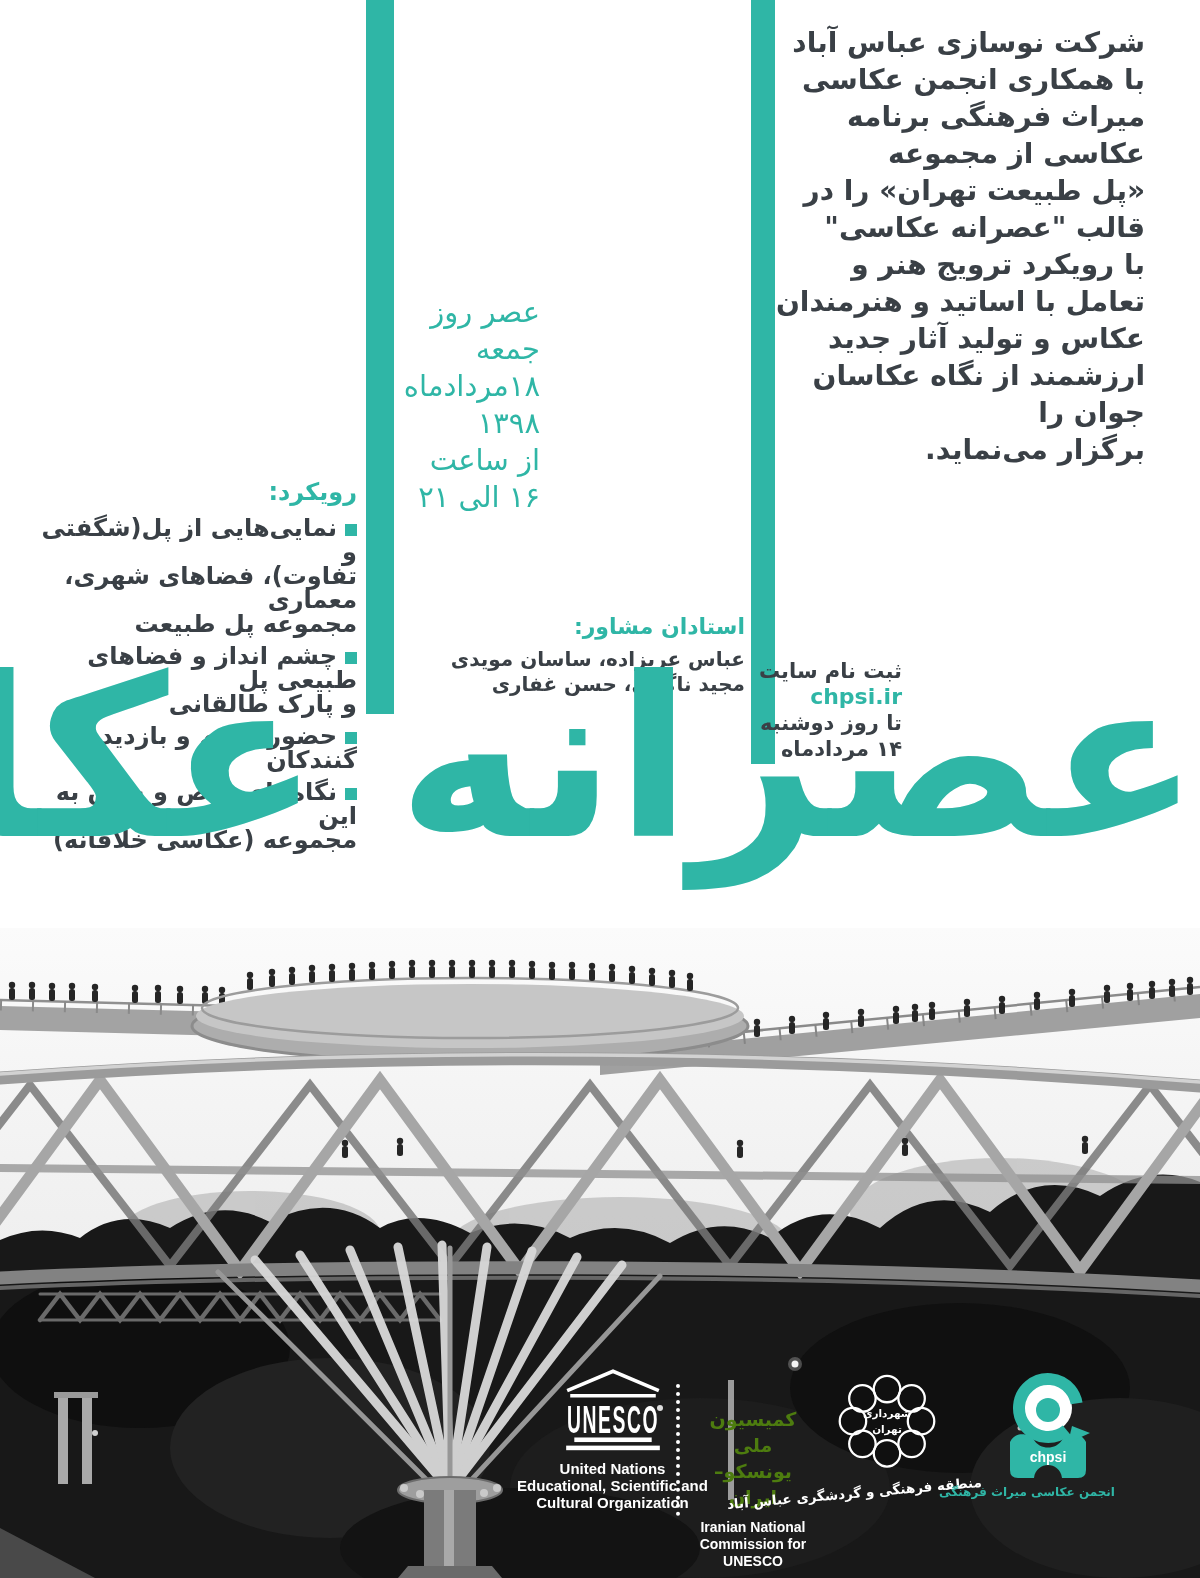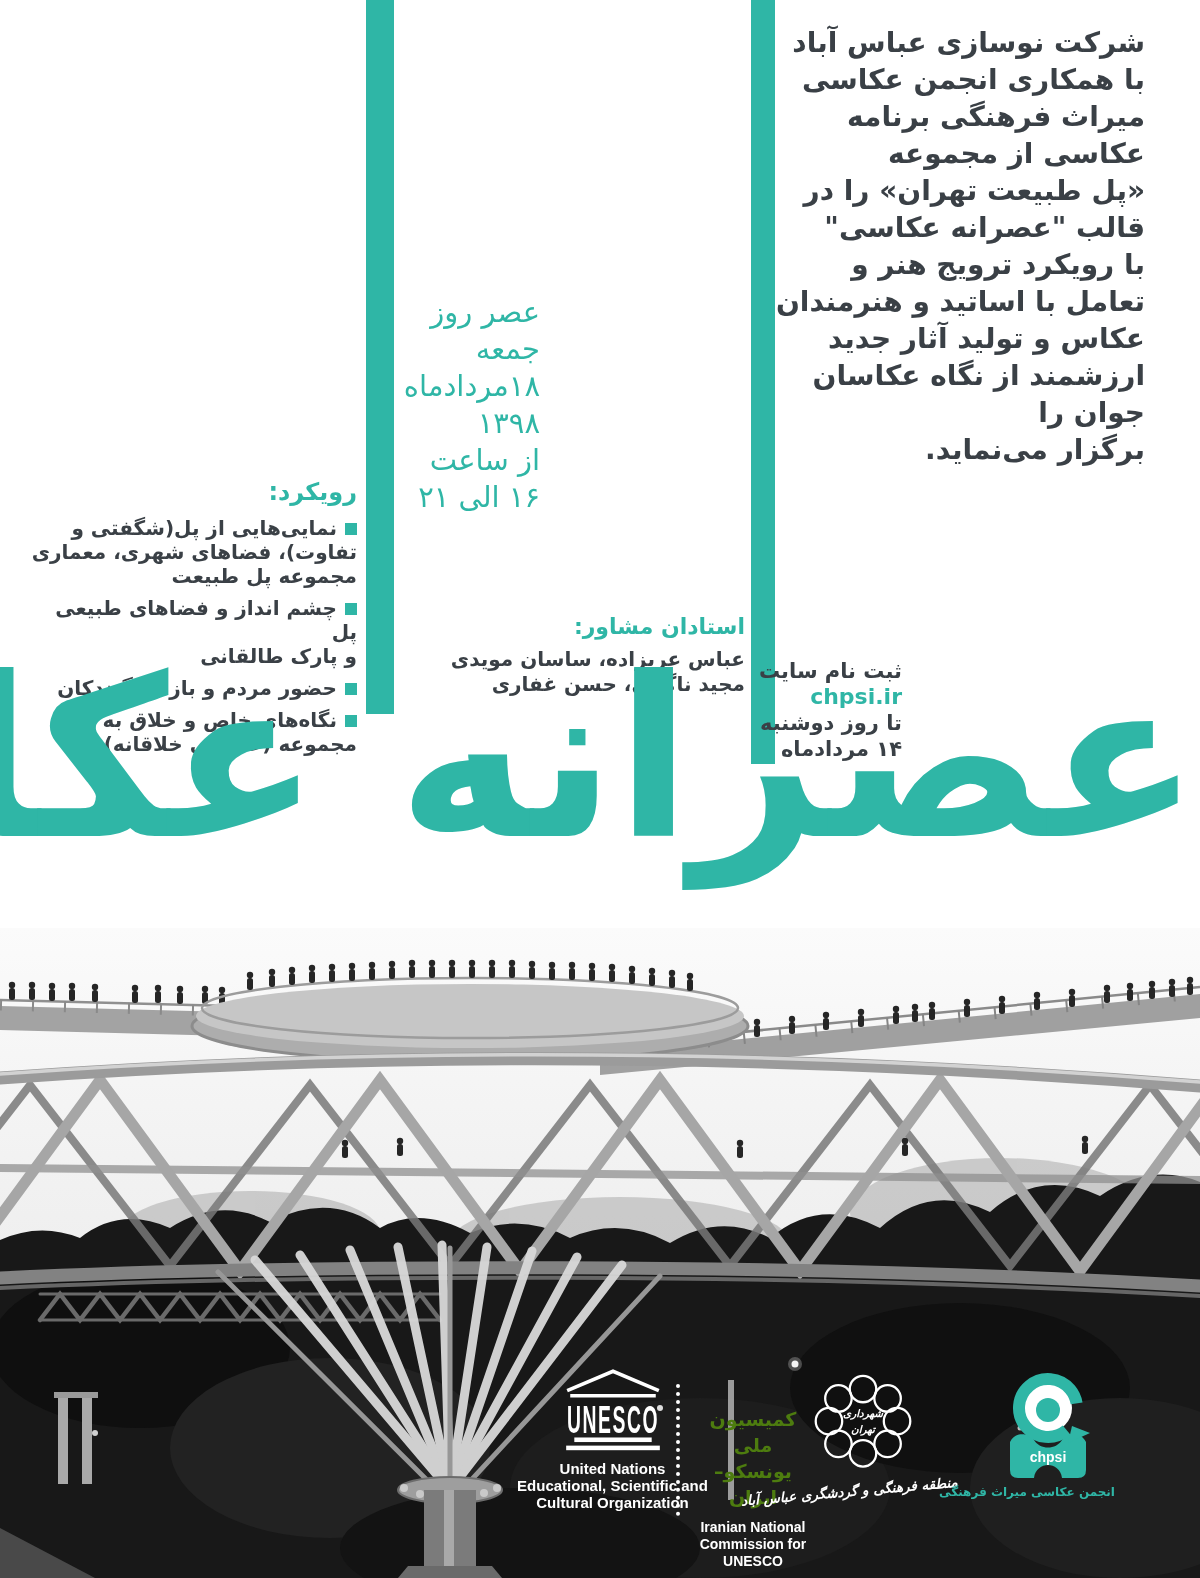--- a/index.html
+++ b/index.html
@@ -20,21 +20,21 @@
   .schedule{
     position:absolute;top:294px;right:660px;
     direction:rtl;text-align:right;
     color:#2fb6a6;font-size:29px;font-weight:normal;line-height:37px;
   }
   .approach{
     position:absolute;top:478px;right:843px;width:330px;
     direction:rtl;text-align:right;
   }
   .approach .heading{color:#2fb6a6;font-size:24px;font-weight:bold;margin-bottom:10px;}
-  .approach .item{color:#3a4046;font-size:20px;font-weight:bold;line-height:24px;margin-bottom:8px;}
+  .approach .item{color:#3a4046;font-size:24px;font-weight:bold;line-height:24px;margin-bottom:8px;}
   .approach .sq{display:inline-block;width:12px;height:12px;background:#2fb6a6;margin-left:8px;}
   .advisors{
     position:absolute;top:614px;right:455px;width:300px;
     direction:rtl;text-align:right;
   }
   .advisors .heading{color:#2fb6a6;font-size:22px;font-weight:bold;margin-bottom:8px;}
   .advisors .name-line{color:#3a4046;font-size:20px;font-weight:bold;line-height:25px;}
   .registration{
     position:absolute;top:658px;right:298px;width:220px;
     direction:rtl;text-align:right;
@@ -50,21 +50,21 @@
   .photo svg{display:block;}
 
   .footer-block{position:absolute;text-align:center;z-index:3;}
   .unesco-block{left:480px;top:1368px;width:265px;}
   .unesco-block svg{display:block;margin:0 auto 6px auto;}
   .unesco-en{color:#fff;font-size:15px;font-weight:bold;line-height:17px;font-family:"Liberation Sans",sans-serif;}
   .dotted-sep{position:absolute;left:676px;top:1384px;height:132px;width:0;border-left:4px dotted #ffffff;z-index:3;}
   .commission-block{left:688px;top:1406px;width:130px;}
   .commission-fa{color:#4d7c0f;font-size:19px;font-weight:bold;line-height:26px;direction:rtl;}
   .commission-en{color:#fff;font-size:14px;font-weight:bold;line-height:17px;margin-top:9px;font-family:"Liberation Sans",sans-serif;}
-  .abbasabad-block{left:768px;top:1372px;width:190px;font-style:italic;}
+  .abbasabad-block{left:792px;top:1372px;width:190px;}
   .abbasabad-block svg{display:block;margin:0 auto;}
   .abbasabad-caption{color:#fff;font-size:13.5px;font-weight:bold;white-space:nowrap;direction:rtl;transform:rotate(-5deg);margin-top:6px;}
   .chpsi-block{left:980px;top:1372px;width:135px;}
   .chpsi-block svg{display:block;margin:0 auto;}
   .chpsi-caption{color:#2fb6a6;font-size:12px;font-weight:bold;white-space:nowrap;direction:rtl;margin-top:3px;}
 </style>
 </head>
 <body>
 
 <div class="poster">

